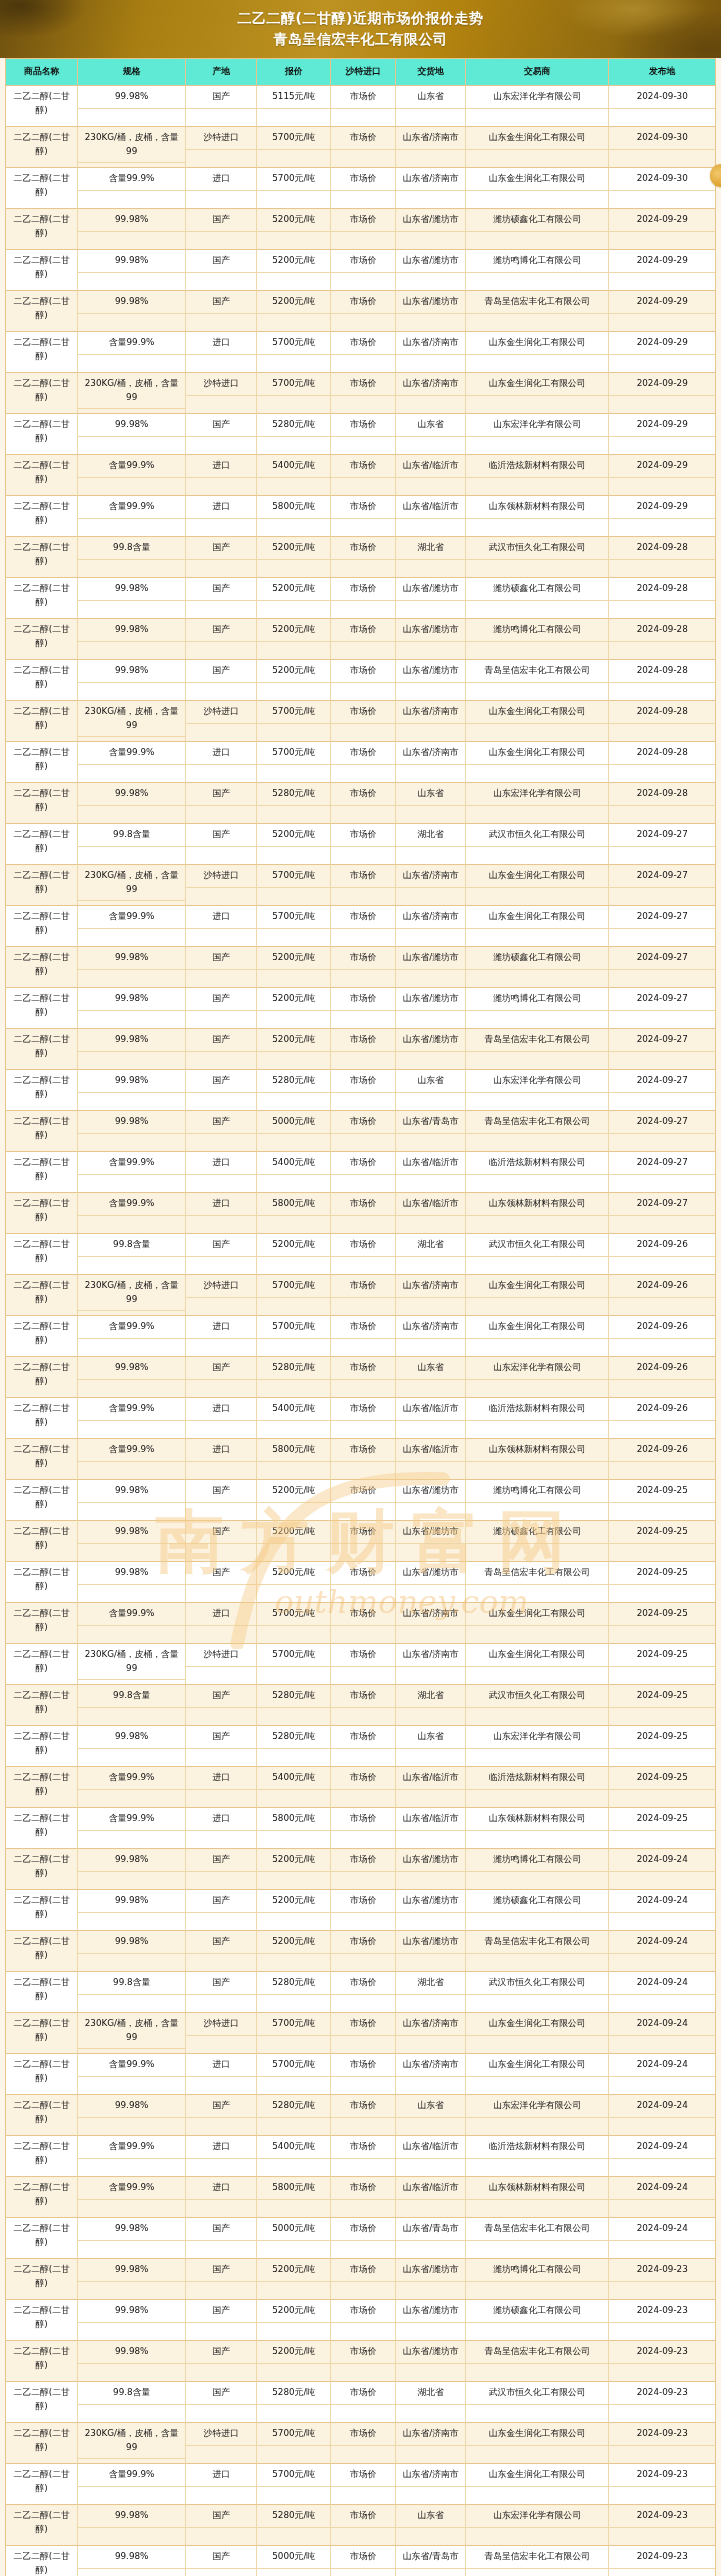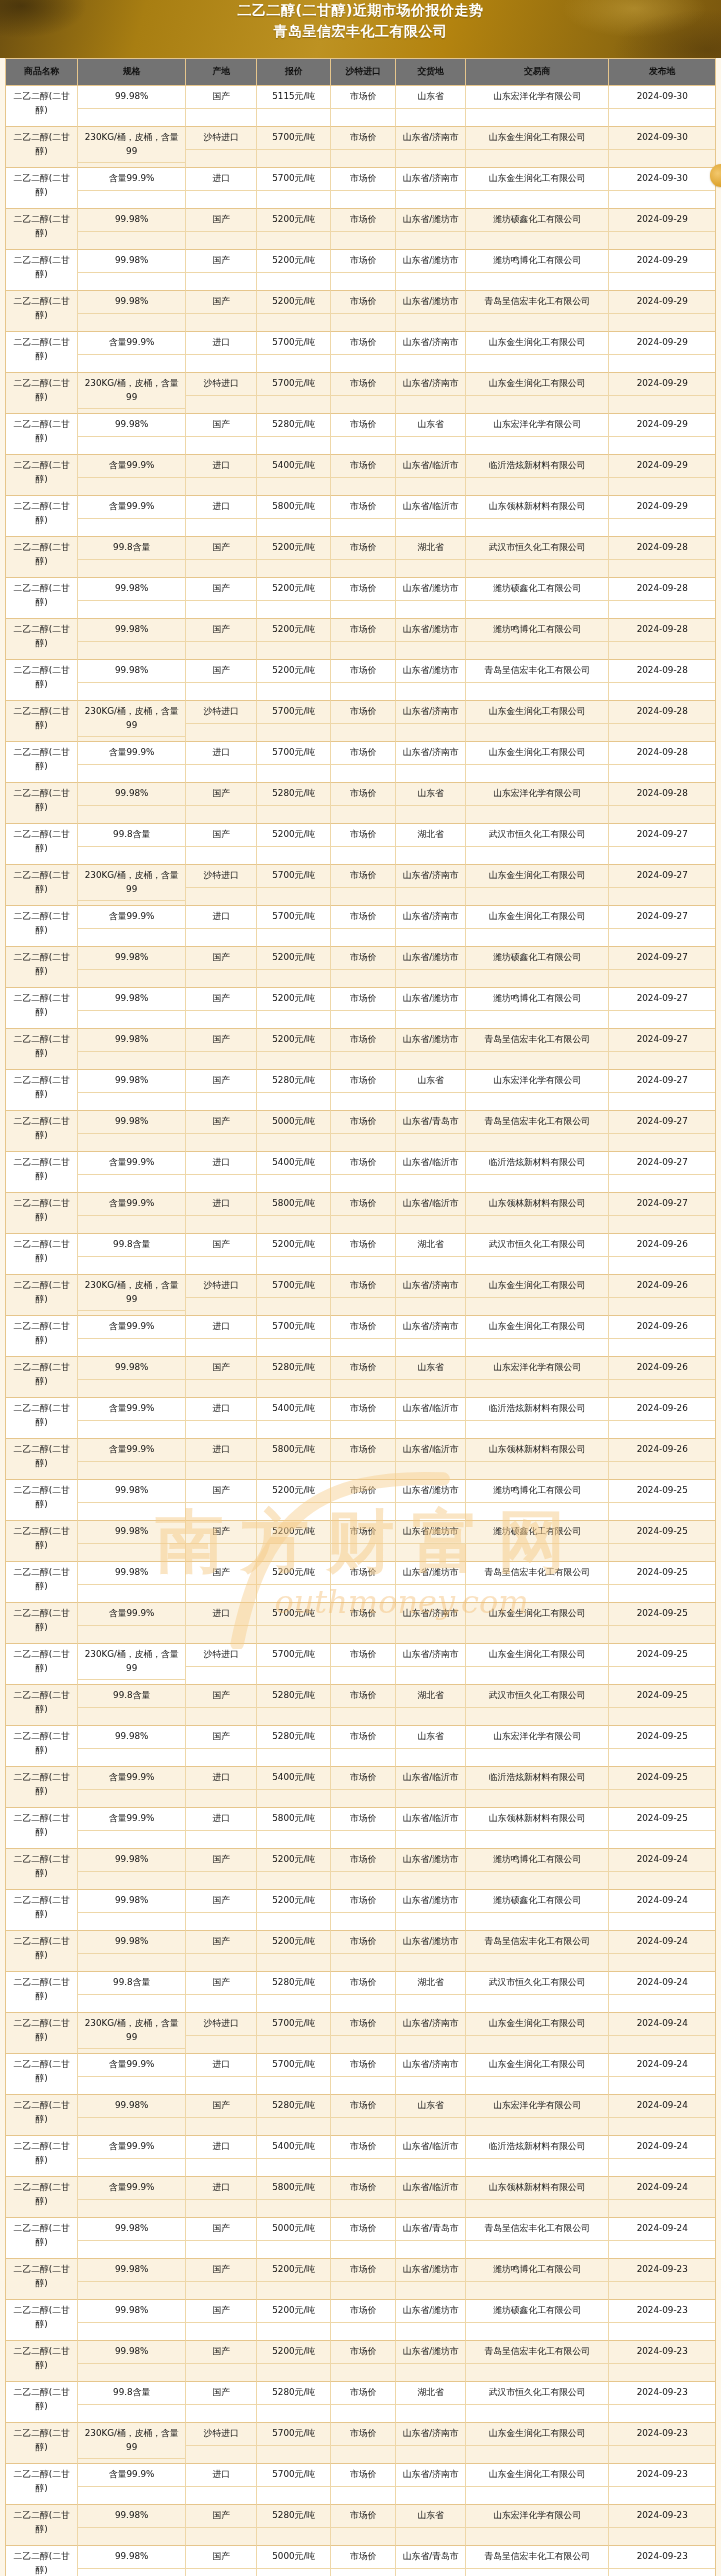--- a/index.html
+++ b/index.html
@@ -11,38 +11,38 @@
     position:relative;
   }
   
   .banner{
     height:58px;
     background:
       radial-gradient(93px 46px at 3% 10%, rgba(40,28,8,.55), rgba(40,28,8,0) 70%),
       radial-gradient(134px 57px at 98% 85%, rgba(70,48,10,.45), rgba(70,48,10,0) 70%),
       radial-gradient(103px 41px at 88% 15%, rgba(233,196,90,.35), rgba(233,196,90,0) 70%),
       linear-gradient(105deg,#6e5010 0%,#a87e12 20%,#bd9222 45%,#b3830f 62%,#8f6a10 85%,#7a570e 100%);
-    display:flex;flex-direction:column;align-items:center;
+    display:flex;flex-direction:column;align-items:center;justify-content:center;
   }
   .banner .t{
     color:#fff;font-weight:bold;font-size:14px;line-height:20.6px;
     text-shadow:0 0.5px 1px rgba(60,40,0,.35);
     letter-spacing:0.5px;white-space:nowrap;
   }
   
   .tbl{
     margin:0 5.2px;
     border:0.5px solid #e6c68c;
     display:grid;
     grid-template-columns:72px 108px 71px 74px 65px 70px 143px 106px;
     background:#fff;
     position:relative;
   }
   .hcell{
-    background:#737373;
+    background:#5eead4;
     border-right:0.5px solid #e6c68c;
     border-bottom:0.5px solid #e6c68c;
     font-weight:bold;font-size:8.8px;
     display:flex;align-items:center;justify-content:center;
     height:26px;
   }
   .hcell:nth-child(8n){border-right:none;}
   .cell{
     border-right:0.5px solid #eed7a8;
     border-bottom:0.5px solid #e6c68c;

